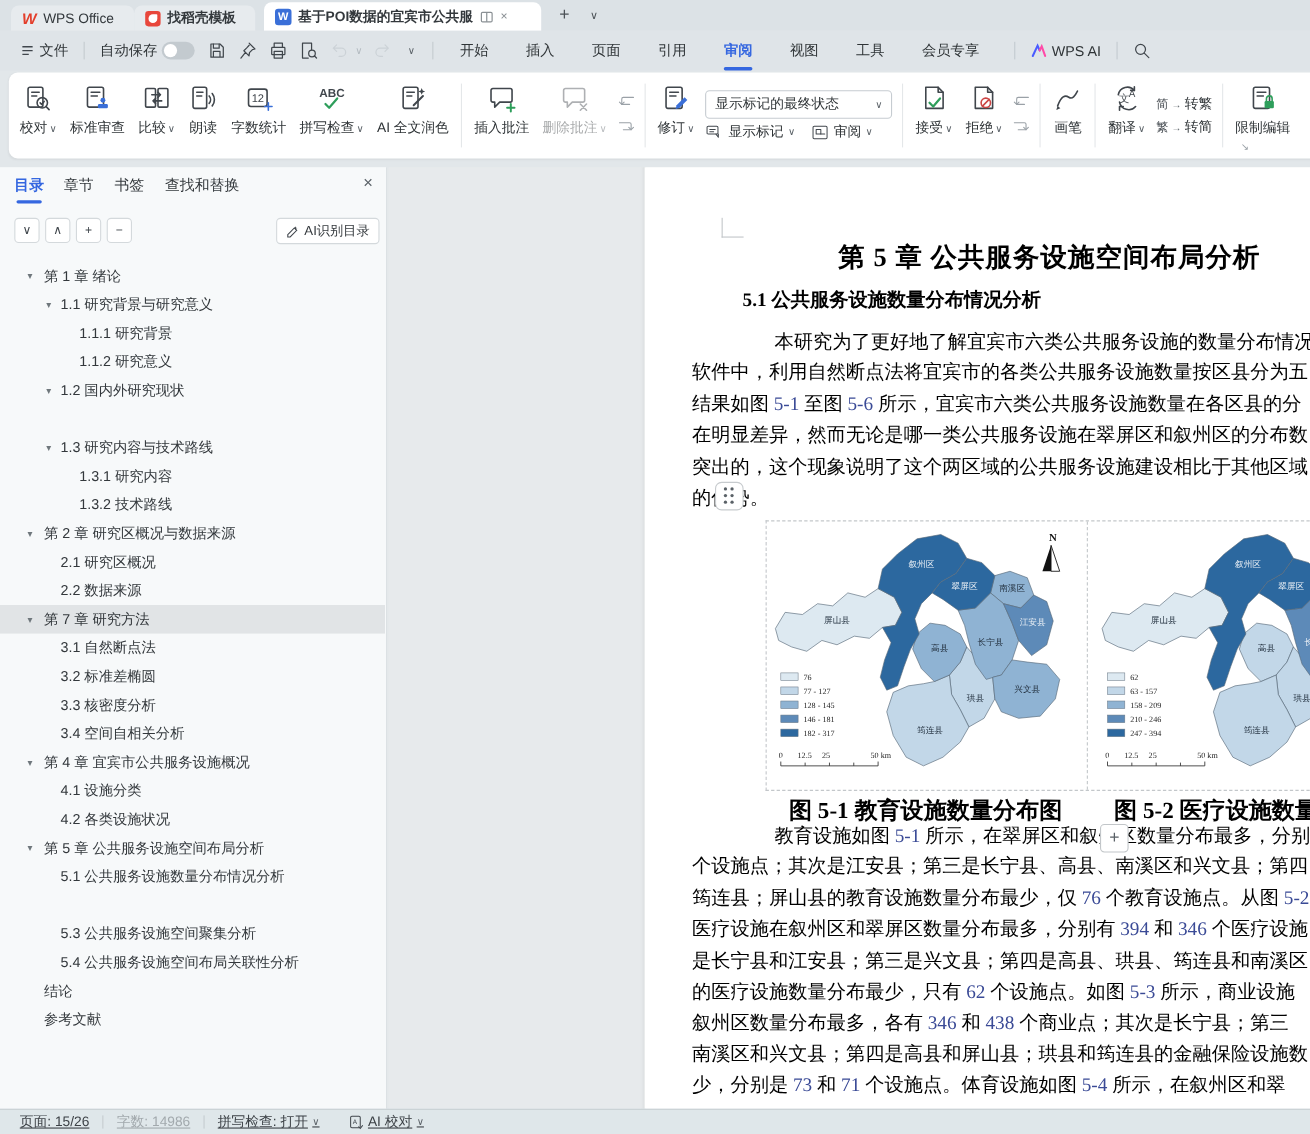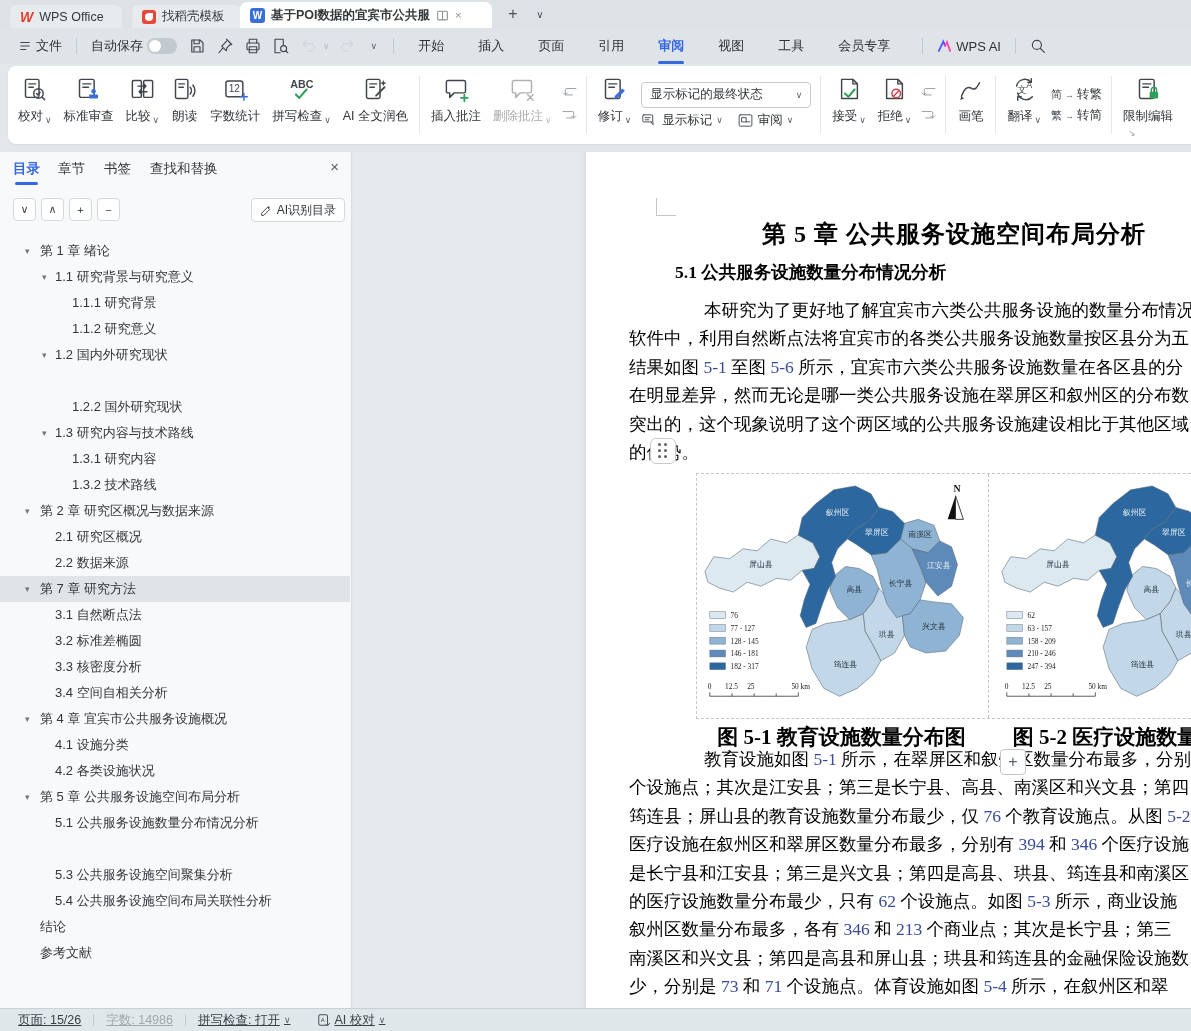--- a/index.html
+++ b/index.html
@@ -40,21 +40,21 @@
   .mb-caret { font-size:9px; color:#5a6167; }
 
   
   .ribbon { position:absolute; left:8px; top:66px; width:1350px; height:78px; background:#fff;
             border-radius:8px; display:flex; align-items:stretch; padding:4px 4px; box-shadow:0 1px 2px rgba(0,0,0,.05); }
   .rgroup { display:flex; align-items:stretch; }
   .vdiv { width:1px; background:#e4e7e9; margin:6px 5px; }
   .rb { display:flex; flex-direction:column; align-items:center; justify-content:flex-start;
         padding:6px 6px 4px; font-size:12.5px; color:#2f3437; border-radius:4px; }
   .rb .ric { width:27px; height:27px; margin-bottom:5px; }
-  .rb .lbl { display:flex; align-items:flex-end; gap:2px; white-space:nowrap; }
+  .rb .lbl { display:flex; align-items:center; gap:2px; white-space:nowrap; }
   .ric svg { width:100%; height:100%; stroke:#40464c; fill:none; stroke-width:1.3; stroke-linecap:round; stroke-linejoin:round; }
   .caret { font-size:9px; color:#5a6167; }
   .dis { opacity:.42; }
   .navcol { display:flex; flex-direction:column; justify-content:center; gap:6px; padding:0 3px; }
   .nav16 { width:17px; height:17px; }
   .nav16 svg { width:100%; height:100%; stroke:#9aa1a7; fill:none; stroke-width:1.4; stroke-linecap:round; stroke-linejoin:round; }
   .revcol { display:flex; flex-direction:column; justify-content:center; gap:4px; padding:2px 4px; }
   .mk-select { width:170px; height:26px; border:1px solid #c6ccd1; border-radius:4px; background:#fff;
                display:flex; align-items:center; justify-content:space-between; padding:0 8px; font-size:12.5px; }
   .rev-row { display:flex; align-items:center; gap:14px; }
@@ -114,21 +114,21 @@
   .st-item { display:flex; align-items:center; gap:4px;text-decoration:underline; }
 </style>
 </head>
 <body>
 
 <div class="titlebar">
   <div class="tab inactive" style="left:10px;width:112px;">
     <span class="wps-logo">W</span>
     <span class="tlabel">WPS Office</span>
   </div>
-  <div class="tab inactive" style="left:132px;width:110px;">
+  <div class="tab inactive" style="left:122px;width:110px;font-weight:bold;">
     <span class="docer-ico"></span>
     <span class="tlabel">找稻壳模板</span>
   </div>
   <div class="tab active" style="left:240px;width:252px;">
     <span class="worddoc-ico">W</span>
     <span class="tlabel">基于POI数据的宜宾市公共服</span>
     <svg class="tab-mini" width="13" height="13" viewBox="0 0 24 24" style="stroke:#8a9094;fill:none;stroke-width:2;">
         <rect x="3" y="4" width="18" height="16" rx="2"></rect>
         <path d="M12 4v16"></path>
       </svg>
@@ -476,23 +476,20 @@
       </div>
       <div class="toc-item">
         <span class="toc-label" style="left: 72px;">1.1.2 研究意义</span>
       </div>
       <div class="toc-item">
         <span class="toc-caret" style="left: 42px;">▾</span>
         <span class="toc-label" style="left: 55px;">1.2 国内外研究现状</span>
       </div>
       <div class="toc-item">
         <span class="toc-label" style="left: 88px; margin-top: 39px;">1.2.1 国内研究现状</span>
-      </div>
-      <div class="toc-item">
-        <span class="toc-label" style="left: 72px;">1.2.2 国外研究现状</span>
       </div>
       <div class="toc-item">
         <span class="toc-caret" style="left: 42px;">▾</span>
         <span class="toc-label" style="left: 55px;">1.3 研究内容与技术路线</span>
       </div>
       <div class="toc-item">
         <span class="toc-label" style="left: 72px;">1.3.1 研究内容</span>
       </div>
       <div class="toc-item">
         <span class="toc-label" style="left: 72px;">1.3.2 技术路线</span>
@@ -670,21 +667,21 @@
       <div class="fig-caption">图 5-1 教育设施数量分布图</div>
       <div class="fig-caption" style="width:300px;">图 5-2 医疗设施数量分布图</div>
     </div>
     <div class="para" id="para2" style="top:633px;">
         <div class="dline indent">教育设施如图 <span class="num">5-1</span> 所示，在翠屏区和叙州区数量分布最多，分别是</div>
         <div class="dline">个设施点；其次是江安县；第三是长宁县、高县、南溪区和兴文县；第四</div>
         <div class="dline">筠连县；屏山县的教育设施数量分布最少，仅 <span class="num">76</span> 个教育设施点。从图 <span class="num">5-2</span></div>
         <div class="dline">医疗设施在叙州区和翠屏区数量分布最多，分别有 <span class="num">394</span> 和 <span class="num">346</span> 个医疗设施</div>
         <div class="dline">是长宁县和江安县；第三是兴文县；第四是高县、珙县、筠连县和南溪区</div>
         <div class="dline">的医疗设施数量分布最少，只有 <span class="num">62</span> 个设施点。如图 <span class="num">5-3</span> 所示，商业设施</div>
-        <div class="dline">叙州区数量分布最多，各有 <span class="num">346</span> 和 <span class="num">213</span> 个商业点；其次是长宁县；第三</div>
+        <div class="dline">叙州区数量分布最多，各有 <span class="num">346</span> 和 <span class="num">438</span> 个商业点；其次是长宁县；第三</div>
         <div class="dline">南溪区和兴文县；第四是高县和屏山县；珙县和筠连县的金融保险设施数</div>
         <div class="dline">少，分别是 <span class="num">73</span> 和 <span class="num">71</span> 个设施点。体育设施如图 <span class="num">5-4</span> 所示，在叙州区和翠</div>
       </div>
     <div class="plus-float doc-sans" style="font-family:'Liberation Sans',sans-serif;">+</div>
   </div>
 </div>
 
 <div class="statusbar">
   <span class="st-item" style="margin-left:18px;">页面: 15/26</span>
   <span class="st-div"></span>

